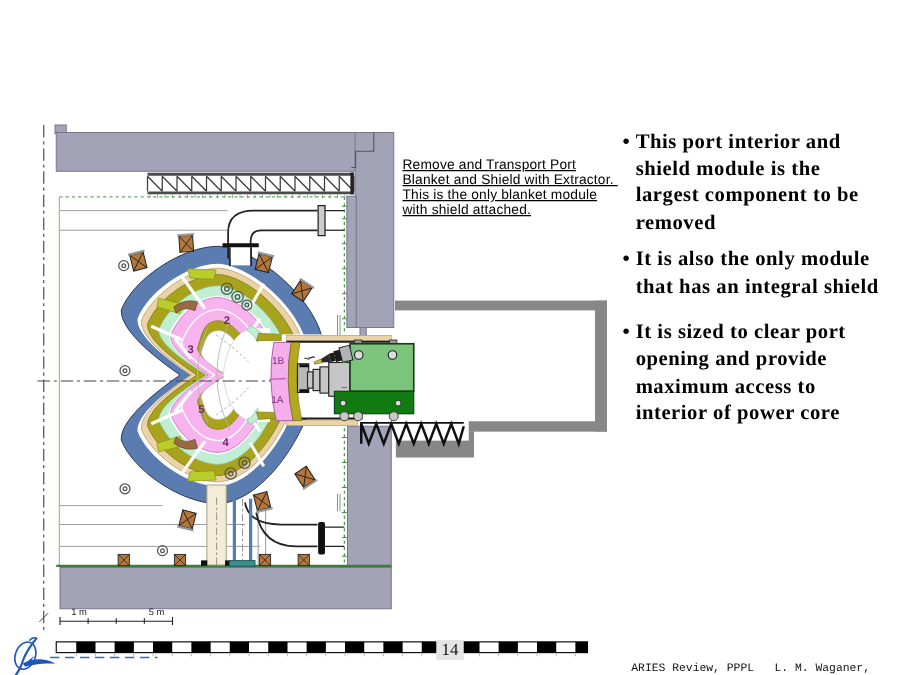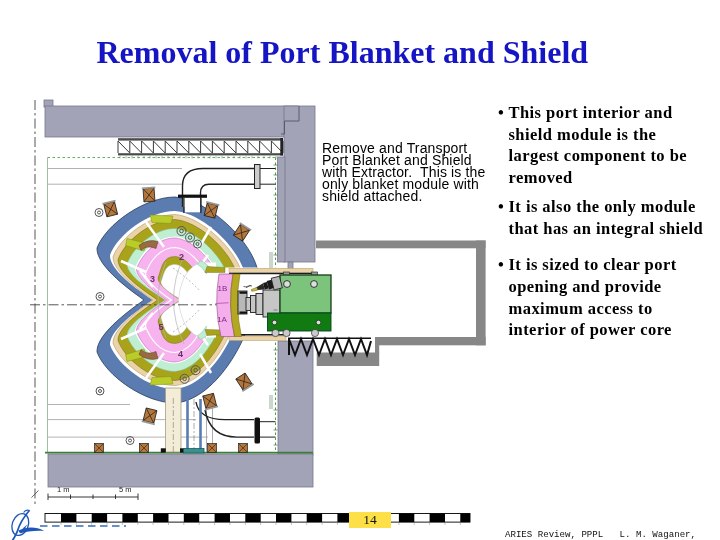--- a/index.html
+++ b/index.html
@@ -6,24 +6,24 @@
   #page{position:relative;width:720px;height:540px;background:#ffffff;overflow:hidden;
         font-family:"Liberation Sans", sans-serif;}
   #title{position:absolute;left:96.5px;top:34px;width:600px;white-space:nowrap;
          font-family:"Liberation Serif", serif;font-weight:bold;font-size:32px;
          color:#1515c4;letter-spacing:0px;}
   .bul{position:absolute;left:498px;width:212px;
        font-family:"Liberation Serif", serif;font-weight:bold;font-size:16.5px;
        letter-spacing:0.45px;line-height:21.7px;color:#000;}
   .bul .b{position:absolute;left:0;top:0;}
   .bul .t{margin-left:10.5px;}
-  #note{position:absolute;left:322px;top:142px;width:174px;
-        font-family:"Liberation Sans", sans-serif;font-size:14px;letter-spacing:0.15px;line-height:12px;color:#000;}
-  #pagenum{position:absolute;left:349px;top:511.5px;width:42px;text-align:center;
-        font-family:"Liberation Serif", serif;font-size:13.5px;color:#111;background:#fde047;}
+  #note{position:absolute;left:322px;top:126px;width:174px;
+        font-family:"Liberation Sans", sans-serif;font-size:11px;letter-spacing:0.15px;line-height:12px;color:#000;text-decoration:underline;}
+  #pagenum{position:absolute;left:349px;top:511.5px;width:22px;text-align:center;
+        font-family:"Liberation Serif", serif;font-size:13.5px;color:#111;background:#e5e5e5;}
   #footer{position:absolute;left:500px;top:516.5px;width:196px;text-align:right;
         font-family:Liberation Mono, monospace;font-size:9.1px;color:#111;margin-top:12px;}
 </style>
 </head>
 <body>
 <div id="page">
 <svg width="720" height="540" viewBox="0 0 720 540" style="position:absolute;left:0;top:0">
 
   <g fill="#a3a3b7" stroke="#77778a" stroke-width="0.8">
     <rect x="44" y="100" width="9" height="7"></rect>
@@ -347,21 +347,20 @@
   <g>
     <ellipse cx="20.3" cy="524.5" rx="8" ry="11.2" fill="none" stroke="#1f57b8" stroke-width="1.3" transform="rotate(20 20.3 524.5)"></ellipse>
     <path d="M29.8,510.5 C27.2,509.7 24.8,510.6 23.6,512.5" fill="none" stroke="#1f57b8" stroke-width="1.2"></path>
     <path d="M30.2,510.8 C26.5,515.2 21.3,522.3 18.9,529.6 C17.6,533.6 15.2,538.2 12.8,541.5 L10.6,541.5 C13.5,537.3 16.1,532.7 17.3,529 C19.7,521.5 25.3,514 28.6,510.2 Z" fill="#1f57b8"></path>
     <path d="M18.5,530.6 C26,527 35,525.8 44.2,530.9 C35,530.3 26,531.6 20.5,533.3 C19.3,532.8 18.7,531.8 18.5,530.6 Z" fill="#1f57b8"></path>
     <path d="M22.5,528.5 L27.5,524.5 L24.5,529.2 Z" fill="#1f57b8"></path>
   </g>
   <path d="M40,526 H126" stroke="#3a6bbb" stroke-width="1.3" fill="none" stroke-dasharray="7.5 4.5"></path>
 </svg>
 
-<div id="title">Removal of Port Blanket and Shield</div>
 
 <div class="bul" style="top:102px">
       <span class="b">•</span>
       <div class="t">This port interior and shield module is the largest component to be removed</div>
     </div>
 <div class="bul" style="top:196.2px">
       <span class="b">•</span>
       <div class="t">It is also the only module that has an integral shield</div>
     </div>
 <div class="bul" style="top:254.2px">

